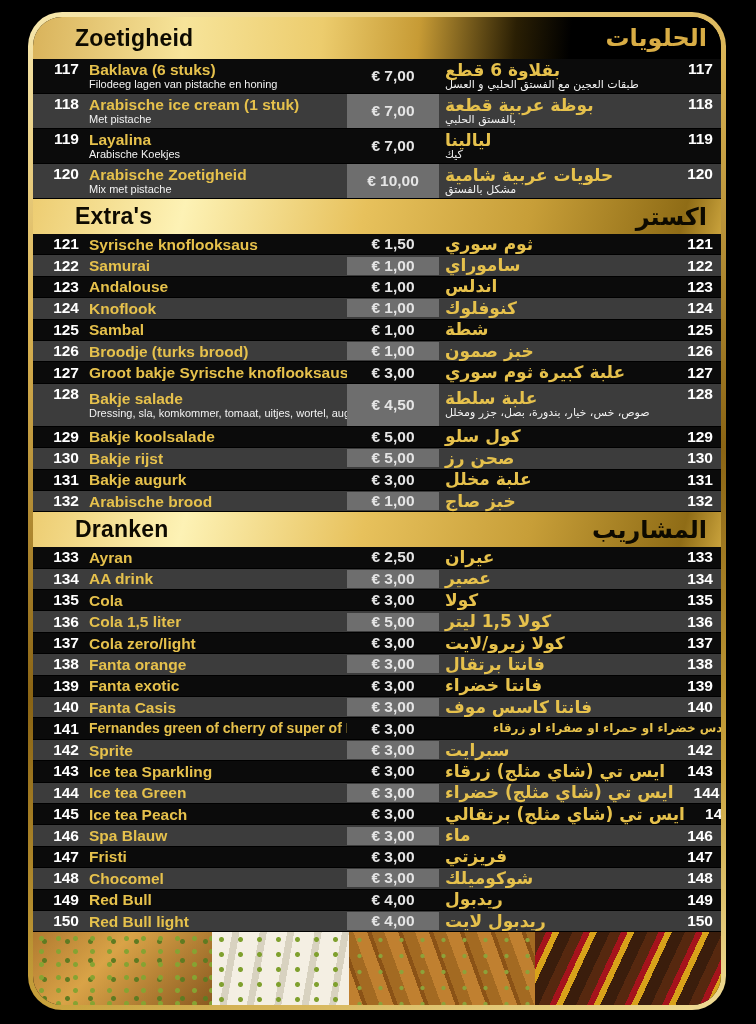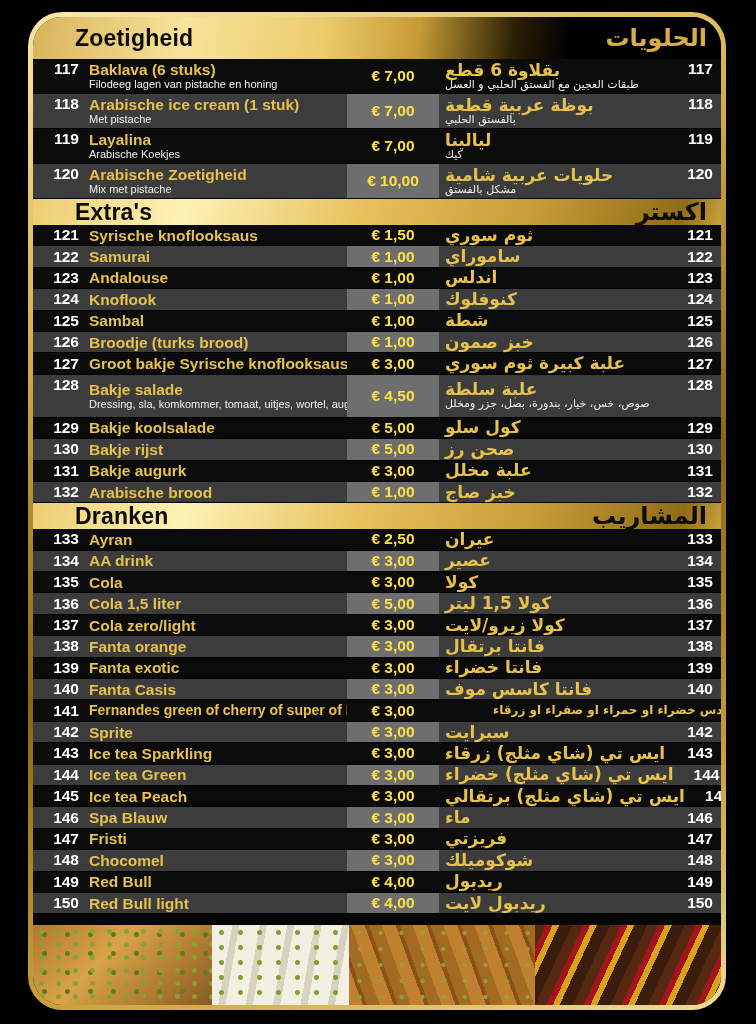--- a/index.html
+++ b/index.html
@@ -16,21 +16,21 @@
   .frame-inner{
     width:100%;height:100%;background:#060606;border-radius:29px;
     overflow:hidden;display:flex;flex-direction:column;
   }
   
   .band{
     flex:0 0 auto;display:flex;align-items:center;
     padding:0 14px 0 42px;box-sizing:border-box;justify-content:space-between;
   }
   .band-gold{
-    height:26px;
+    height:35px;
     background:linear-gradient(105deg,#edcd72 0%,#fdf2b5 22%,#e7c15c 48%,#c79e38 72%,#8f6c16 94%,#c9a23c 100%);
   }
   .band-top{
     height:42px;border-radius:24px 24px 0 0;
     background:linear-gradient(95deg,#d9b35b 0%,#f7e49a 22%,#eccc6d 42%,#c79b35 56%,#2a1f04 70%,#000 78%);
   }
   .band .title-nl{
     font-size:23px;font-weight:bold;color:#0d0a00;letter-spacing:.2px;
   }
   .band .title-ar{
@@ -41,34 +41,34 @@
   
   .rows{flex:0 0 auto;display:flex;flex-direction:column;}
   .row{
     display:flex;align-items:stretch;box-sizing:border-box;
     border-bottom:1px solid #000;padding-left:6px;
   }
   .row.dark{background:#0b0b0b;}
   .row.gray{background:#3c3c3c;}
   .row.h-tall{height:35px;}
   .row.h-big{height:43px;}
-  .row.h-std{height:21.4px;}
+  .row.h-std{height:21.4px;align-items:center;}
   .cell{display:flex;flex-direction:column;justify-content:center;}
   .num{
     flex:0 0 40px;text-align:right;color:#fff;font-weight:bold;
     font-size:15.5px;justify-content:flex-start;padding-top:1px;
   }
   .h-std .num{justify-content:center;padding-top:0;}
   .namecol{flex:0 0 258px;padding-left:10px;overflow:hidden;}
   .name{color:#e6c14c;font-weight:bold;font-size:15.5px;line-height:17px;white-space:nowrap;}
   .name.small{font-size:14px;}
   .sub{color:#f2f2f2;font-size:11px;line-height:13px;white-space:nowrap;}
   .price{
     flex:0 0 92px;align-items:center;justify-content:center;
-    color:#fde047;font-weight:bold;font-size:15.5px;white-space:nowrap;
+    color:#e5e5e5;font-weight:bold;font-size:15.5px;white-space:nowrap;
   }
   .row.gray .price{background:#6e6e6e;}
   .arcol{
     flex:1 1 auto;align-items:flex-end;text-align:right;
     direction:rtl;font-family:"DejaVu Sans",sans-serif;padding-left:6px;
   }
   .ar-name{color:#e6c14c;font-weight:bold;font-size:17px;line-height:17px;white-space:nowrap;}
   .ar-name.small{font-size:12px;margin-left:48px;}
   .ar-sub{color:#f2f2f2;font-size:11px;line-height:12px;white-space:nowrap;}
   .arnum{

